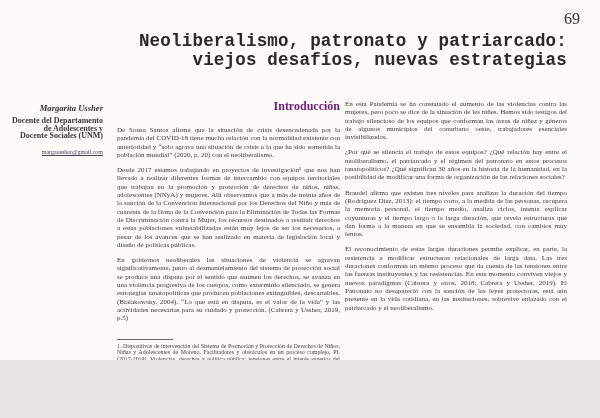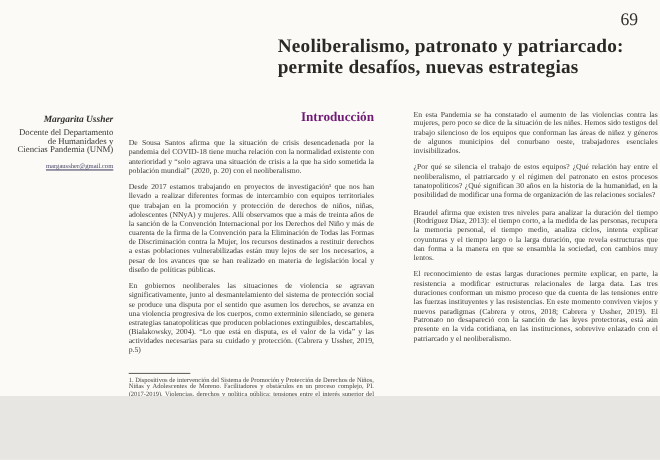--- a/index.html
+++ b/index.html
@@ -20,64 +20,65 @@
     right: 20px;
     font-size: 16px;
     line-height: 18px;
     color: #33302d;
   }
   .article-title {
     position: absolute;
     top: 32px;
     right: 33px;
     margin: 0;
-    text-align: left;
+    text-align: right;
     font-size: 17.5px;
     line-height: 18.5px;
     font-weight: 700;
     color: #2b2926;
     letter-spacing: 0.2px;
+    font-family: Liberation Mono, monospace;
   }
   .author-block {
     position: absolute;
     top: 103px;
     left: 0;
     width: 103px;
     text-align: right;
   }
   .author-name {
     font-style: italic;
     font-weight: 600;
     font-size: 8.6px;
     line-height: 10px;
     margin: 0 0 4px 0;
     color: #33302d;
   }
   .affil-line {
-    font-weight: 400;
+    font-weight: 700;
     font-size: 8px;
     line-height: 7.7px;
     color: #3a3734;
   }
   .email-link {
     display: inline-block;
     margin-top: 6px;
     font-size: 6px;
     line-height: 7px;
     color: #4a4668;
     text-decoration: underline;
     cursor: pointer;
   }
   .col {
     position: absolute;
     top: 100px;
     text-align: justify;
   }
   .col-left  { left: 117px; width: 223px; }
-  .col-right { left: 345px; width: 222px; margin-left: 31px; }
+  .col-right { left: 345px; width: 222px; }
   .col p.body-p {
     margin: 0 0 7px 0;
     font-size: 7px;
     line-height: 8.3px;
     color: #3b3835;
   }
   .intro-heading {
     margin: 0 0 14px 0;
     text-align: right;
     font-size: 12px;
@@ -101,28 +102,28 @@
 </style>
 </head>
 <body>
 
 <div class="page">
 
   <div class="page-number">69</div>
 
   <h1 class="article-title">
     <span>Neoliberalismo, patronato y patriarcado:</span><br>
-    <span>permite desafíos, nuevas estrategias</span>
+    <span>viejos desafíos, nuevas estrategias</span>
   </h1>
 
   <aside class="author-block">
     <div class="author-name">Margarita Ussher</div>
     <div class="affil-line">Docente del Departamento</div>
-    <div class="affil-line">de Humanidades y</div>
-    <div class="affil-line">Ciencias Pandemia (UNM)</div>
+    <div class="affil-line">de Adolescentes y</div>
+    <div class="affil-line">Docente Sociales (UNM)</div>
     <span class="email-link">margaussher@gmail.com</span>
   </aside>
 
   <section class="col col-left">
     <h2 class="intro-heading">Introducción</h2>
     <p class="body-p">De Sousa Santos afirma que la situación de crisis desencadenada por la pandemia del COVID-18 tiene mucha relación con la normalidad existente con anterioridad y “solo agrava una situación de crisis a la que ha sido sometida la población mundial” (2020, p. 20) con el neoliberalismo.</p>
     <p class="body-p">Desde 2017 estamos trabajando en proyectos de investigación¹ que nos han llevado a realizar diferentes formas de intercambio con equipos territoriales que trabajan en la promoción y protección de derechos de niños, niñas, adolescentes (NNyA) y mujeres. Allí observamos que a más de treinta años de la sanción de la Convención Internacional por los Derechos del Niño y más de cuarenta de la firma de la Convención para la Eliminación de Todas las Formas de Discriminación contra la Mujer, los recursos destinados a restituir derechos a estas poblaciones vulnerabilizadas están muy lejos de ser los necesarios, a pesar de los avances que se han realizado en materia de legislación local y diseño de políticas públicas.</p>
     <p class="body-p">En gobiernos neoliberales las situaciones de violencia se agravan significativamente, junto al desmantelamiento del sistema de protección social se produce una disputa por el sentido que asumen los derechos, se avanza en una violencia progresiva de los cuerpos, como exterminio silenciado, se genera estrategias tanatopolíticas que producen poblaciones extinguibles, descartables, (Bialakowsky, 2004). “Lo que está en disputa, es el valor de la vida” y las actividades necesarias para su cuidado y protección. (Cabrera y Ussher, 2019, p.5)</p>
     <hr class="footnote-rule">
     <p class="footnote-text">1. Dispositivos de intervención del Sistema de Promoción y Protección de Derechos de Niños, Niñas y Adolescentes de Moreno. Facilitadores y obstáculos en un proceso complejo, PI. (2017-2019). Violencias, derechos y política pública: tensiones entre el interés superior del niño/a y la perspectiva de género PICYDT UNM (2018).</p>

